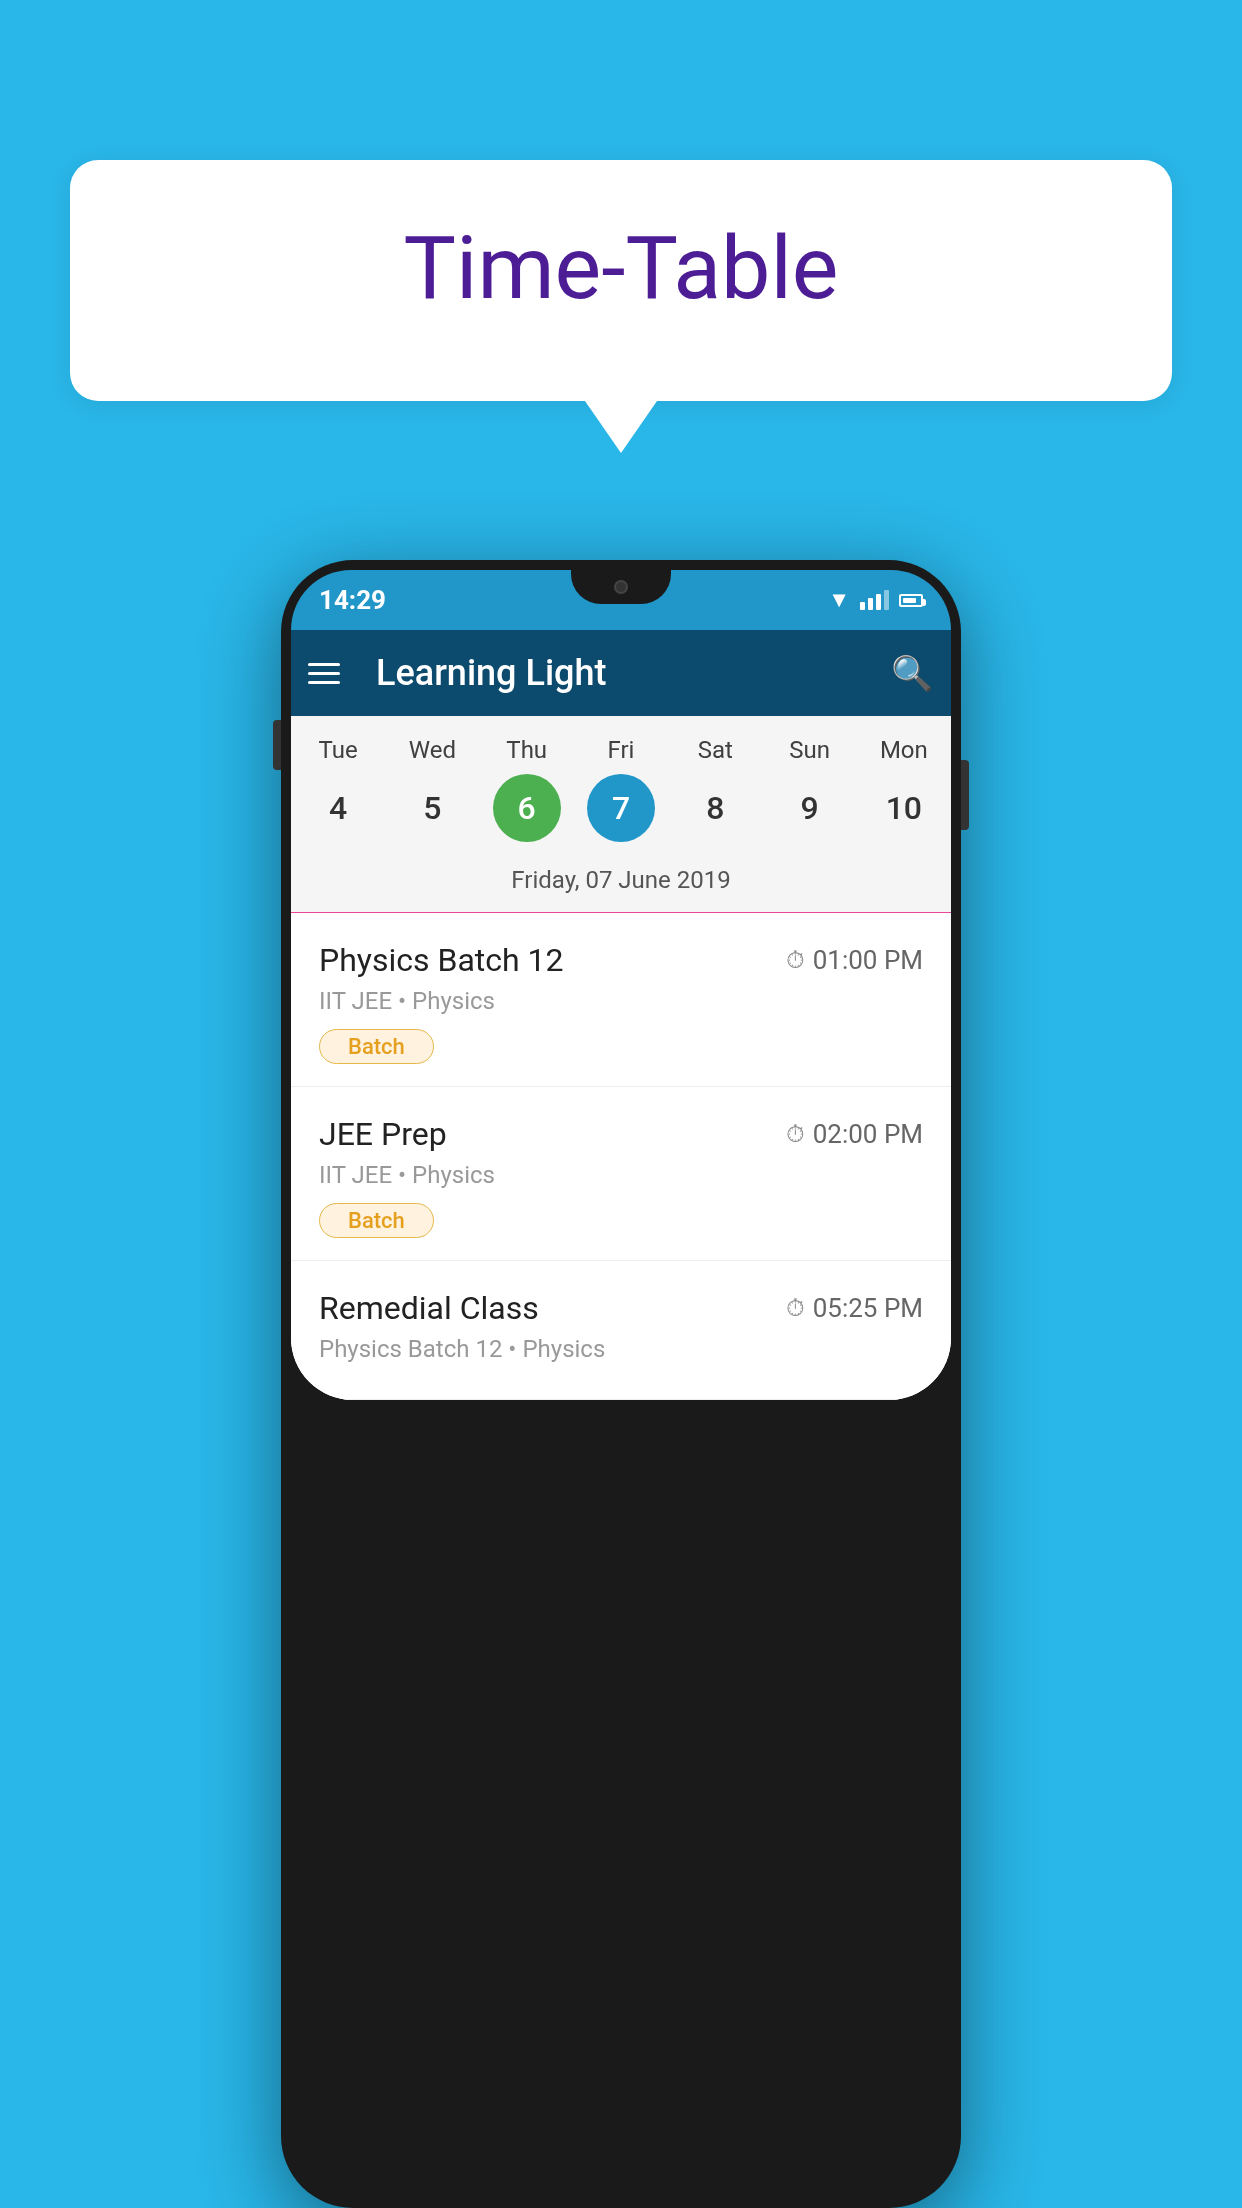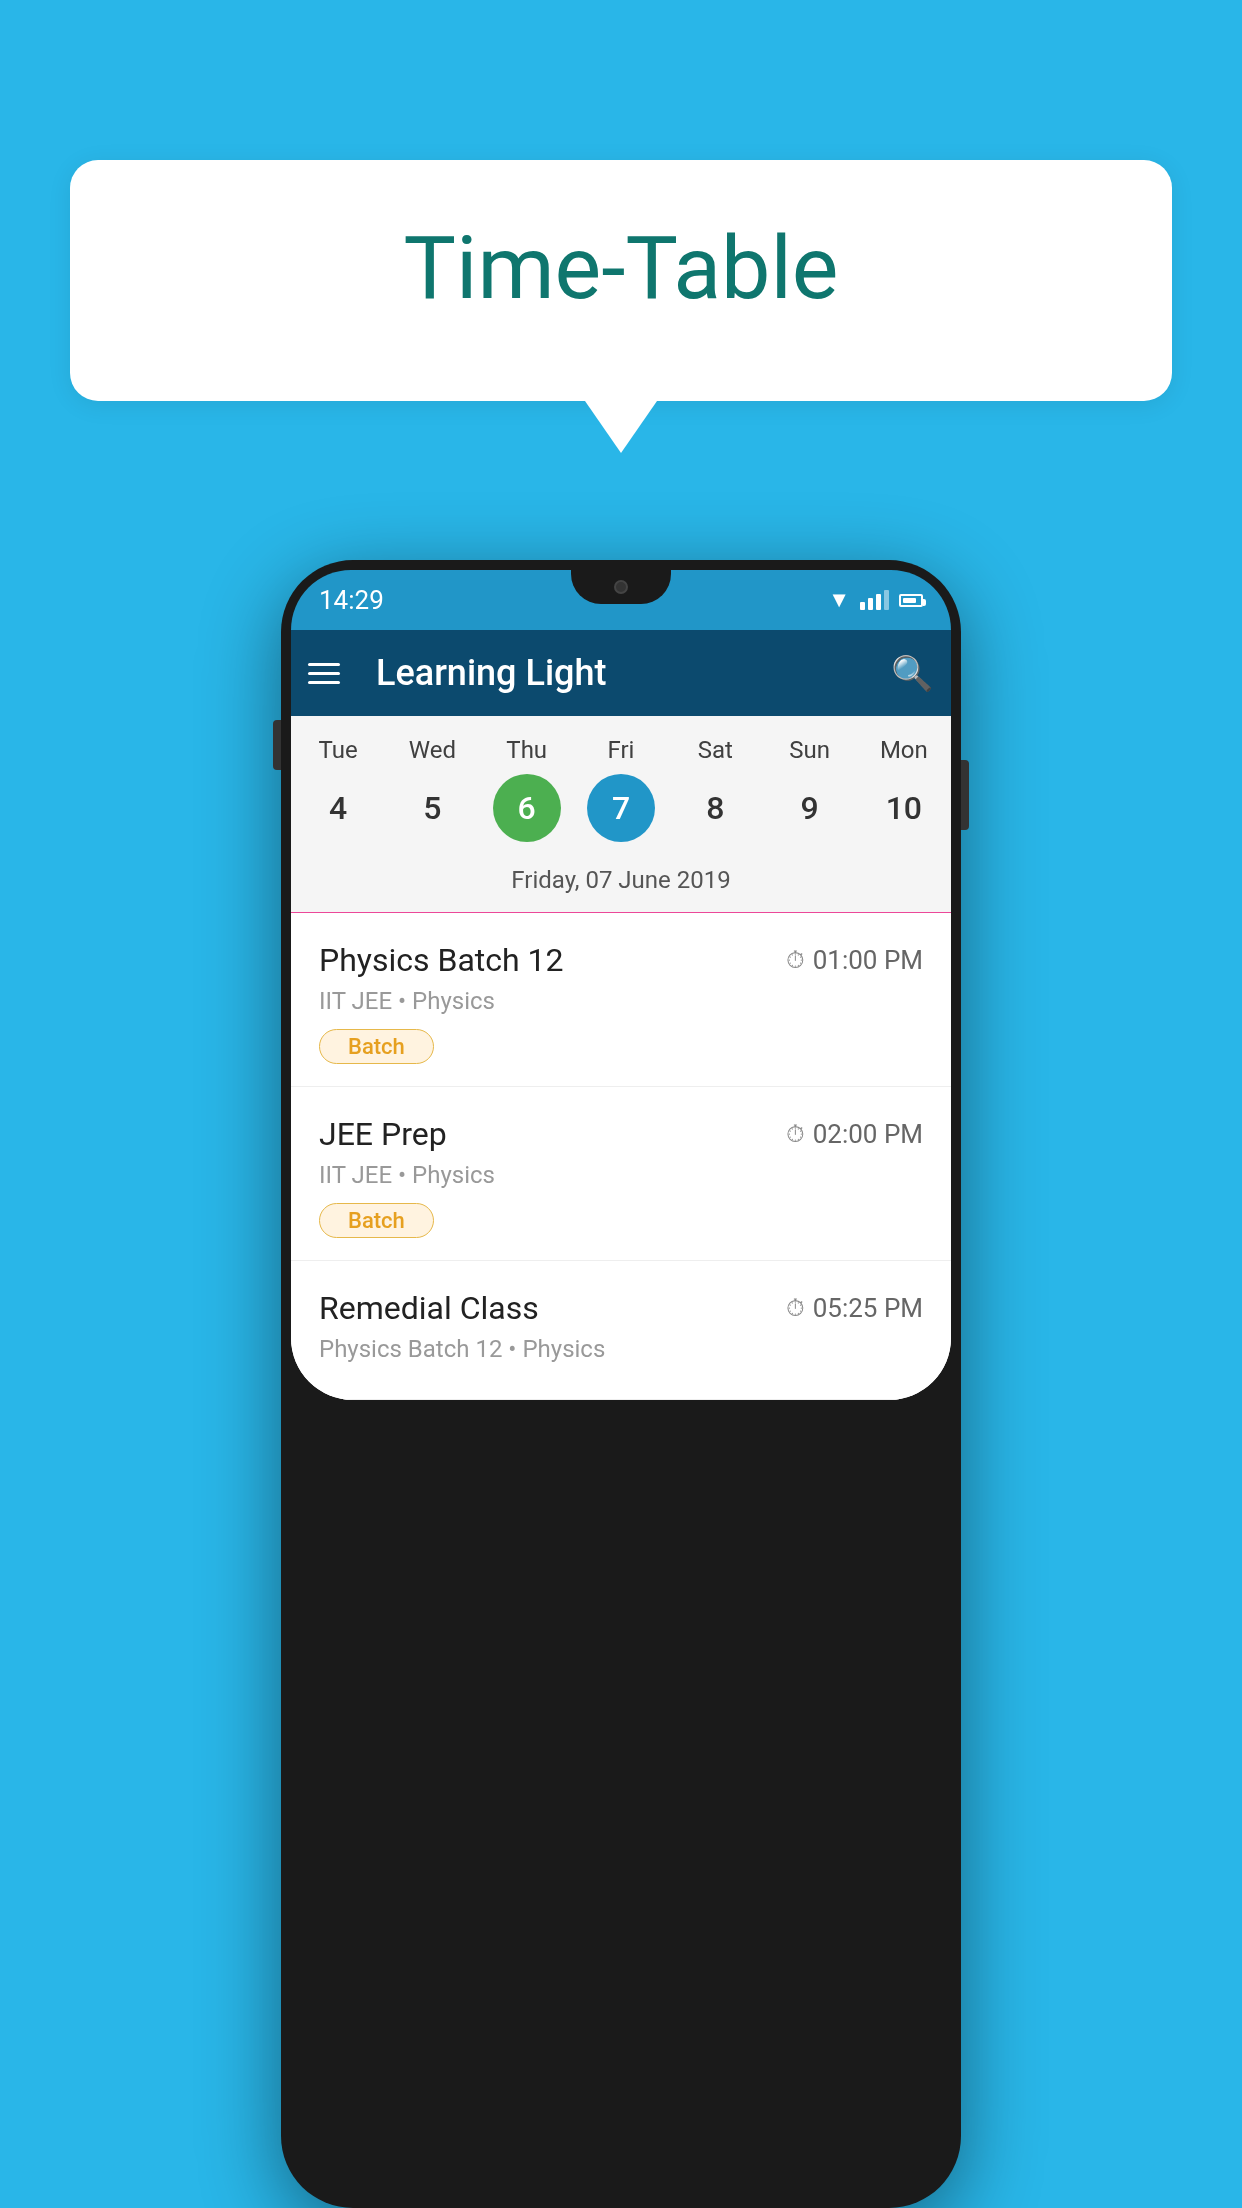--- a/index.html
+++ b/index.html
@@ -30,21 +30,21 @@
       border-radius: 28px;
       padding: 60px 60px 60px 60px;
       text-align: center;
       width: 100%;
       box-shadow: 0 4px 24px rgba(0,0,0,0.08);
     }
 
     .speech-bubble-title {
       font-size: 88px;
       font-weight: 400;
-      color: #0f766e;
+      color: #4c1d95;
       line-height: 1.1;
       margin-bottom: 24px;
     }
 
     .speech-bubble-subtitle {
       font-size: 38px;
       color: #999;
       font-weight: 400;
     }
 
@@ -85,21 +85,21 @@
       display: flex;
       align-items: center;
       justify-content: space-between;
       padding: 0 28px;
       position: relative;
     }
 
     .status-time {
       color: #fff;
       font-size: 26px;
-      font-weight: 400;
+      font-weight: 700;
     }
 
     .status-icons {
       display: flex;
       align-items: center;
       gap: 10px;
     }
 
     
     .notch {

